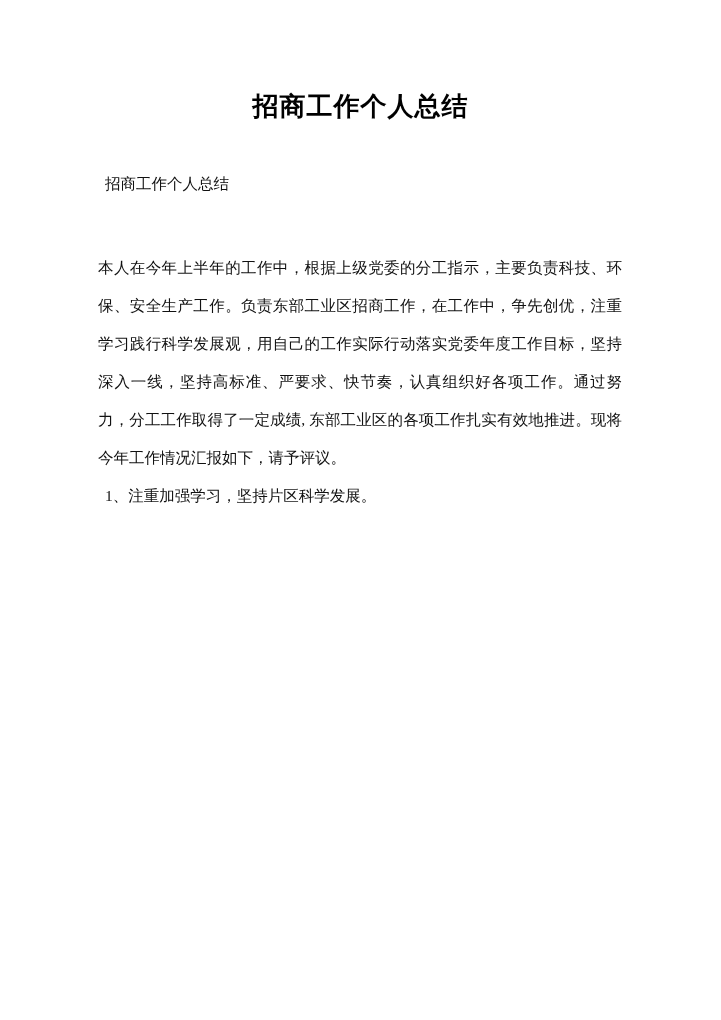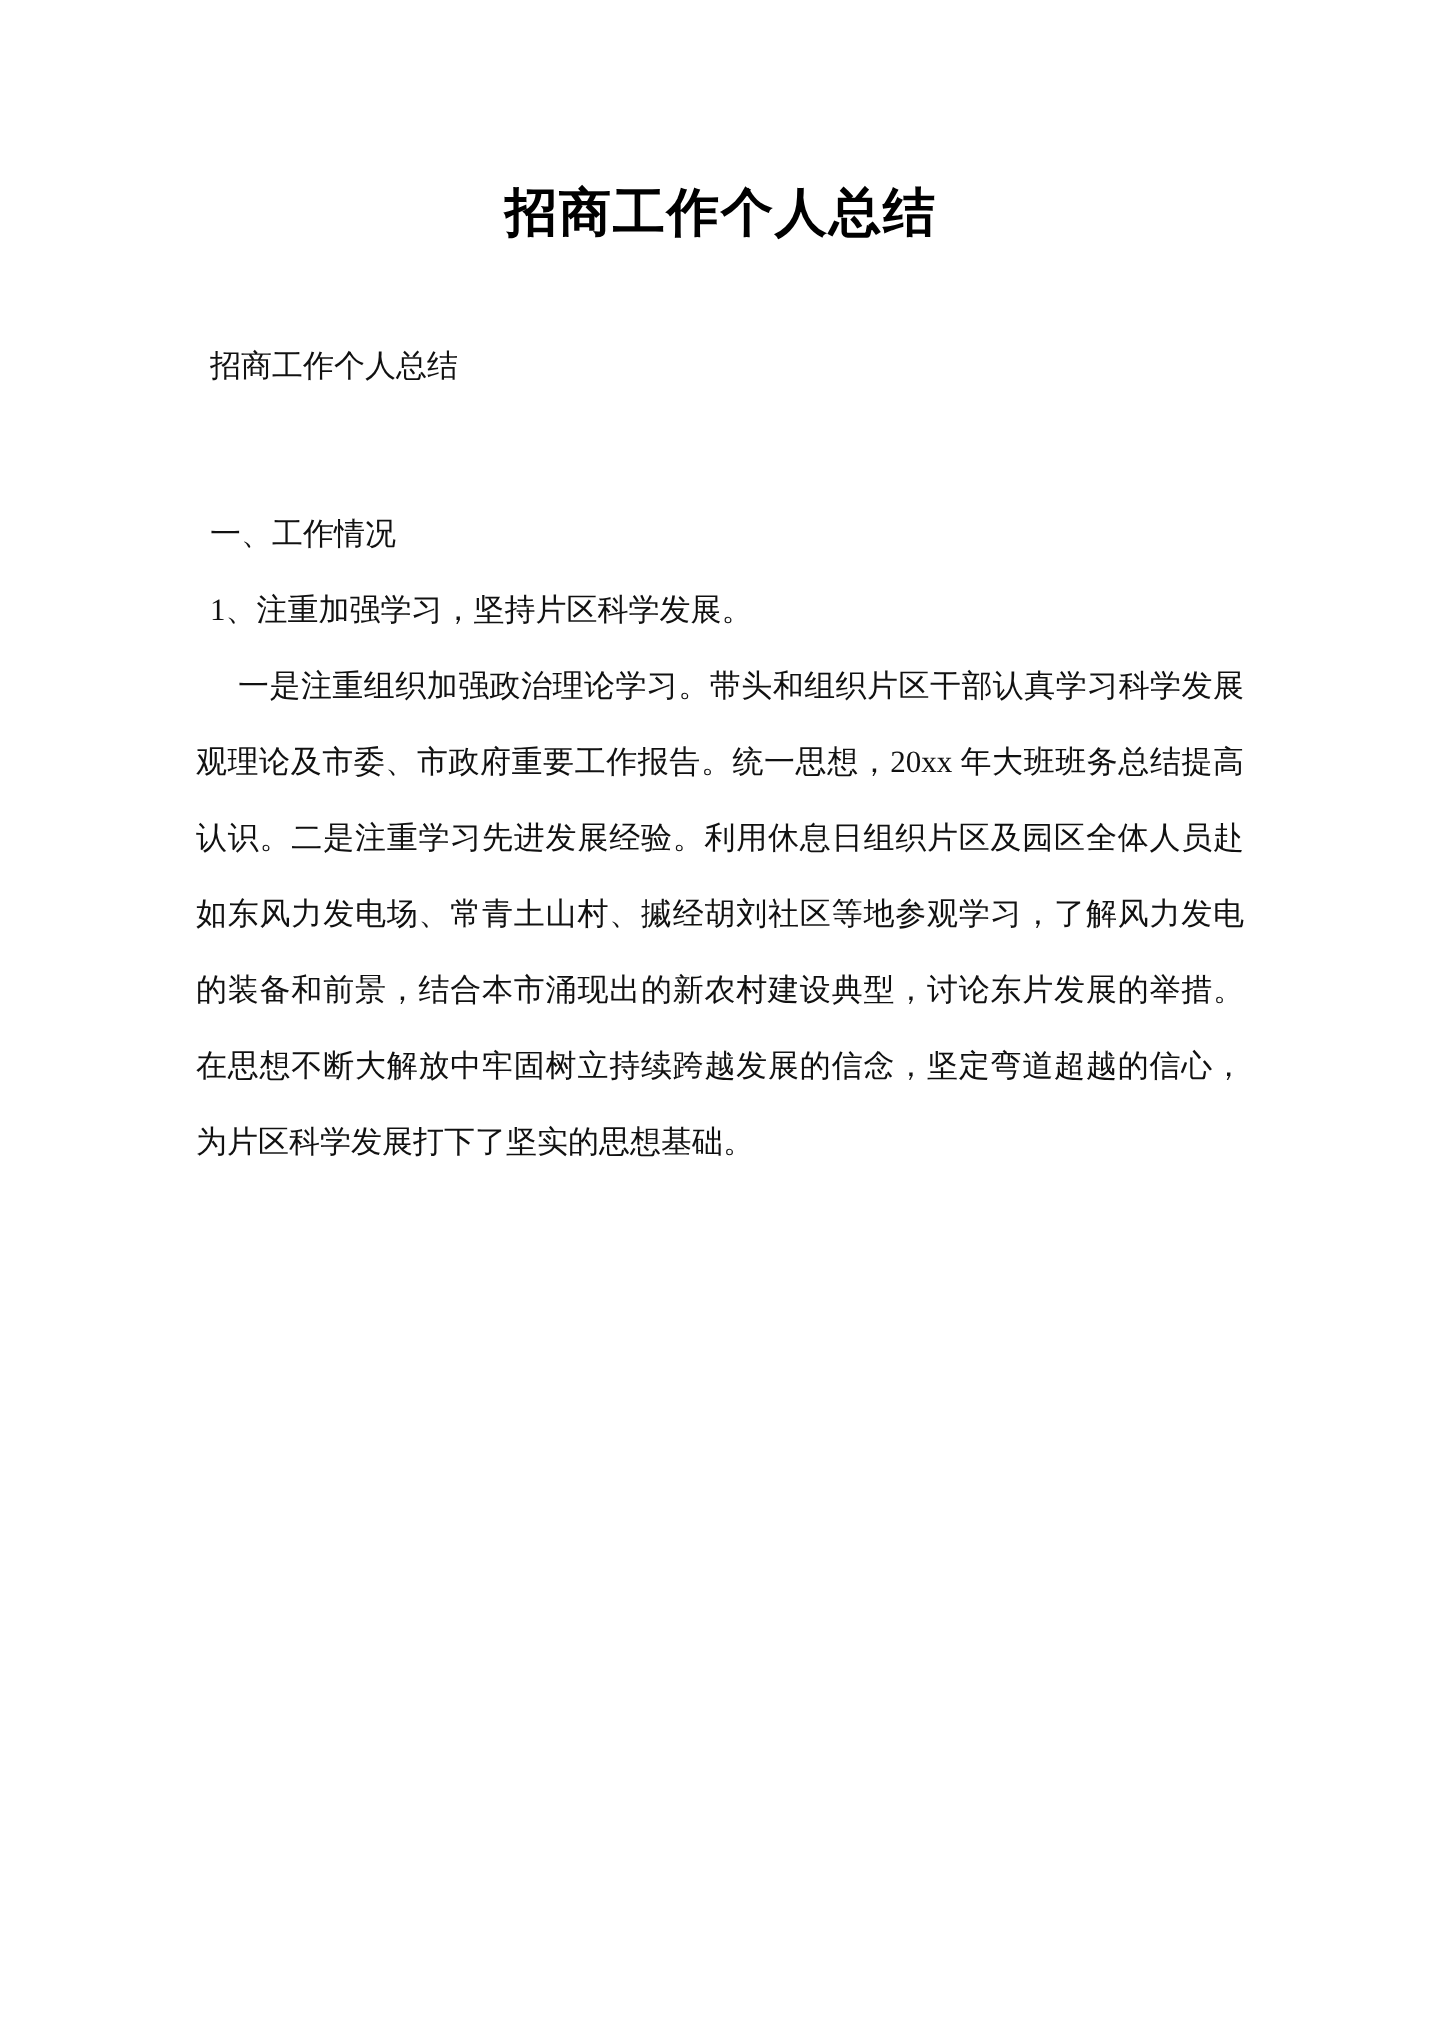--- a/index.html
+++ b/index.html
@@ -66,24 +66,23 @@
 <body>
 
 <div class="page">
 
   <div class="doc-title">招商工作个人总结</div>
 
   <div class="body-area">
 
     <p class="line-block subtitle">招商工作个人总结</p>
 
+    <p class="line-block para">本人在今年上半年的工作中，根据上级党委的分工指示，主要负责科技、环保、安全生产工作。负责东部工业区招商工作，在工作中，争先创优，注重学习践行科学发展观，用自己的工作实际行动落实党委年度工作目标，坚持深入一线，坚持高标准、严要求、快节奏，认真组织好各项工作。通过努力，分工工作取得了一定成绩, 东部工业区的各项工作扎实有效地推进。现将今年工作情况汇报如下，请予评议。</p>
 
-    <p class="line-block heading-line">一、工作情况</p>
 
     <p class="line-block heading-line">1、注重加强学习，坚持片区科学发展。</p>
 
-    <p class="line-block para para-indent">一是注重组织加强政治理论学习。带头和组织片区干部认真学习科学发展观理论及市委、市政府重要工作报告。统一思想，20xx 年大班班务总结提高认识。二是注重学习先进发展经验。利用休息日组织片区及园区全体人员赴如东风力发电场、常青土山村、摵经胡刘社区等地参观学习，了解风力发电的装备和前景，结合本市涌现出的新农村建设典型，讨论东片发展的举措。在思想不断大解放中牢固树立持续跨越发展的信念，坚定弯道超越的信心，为片区科学发展打下了坚实的思想基础。</p>
 
 
 
   </div>
 
 </div>
 
 </body></html>

